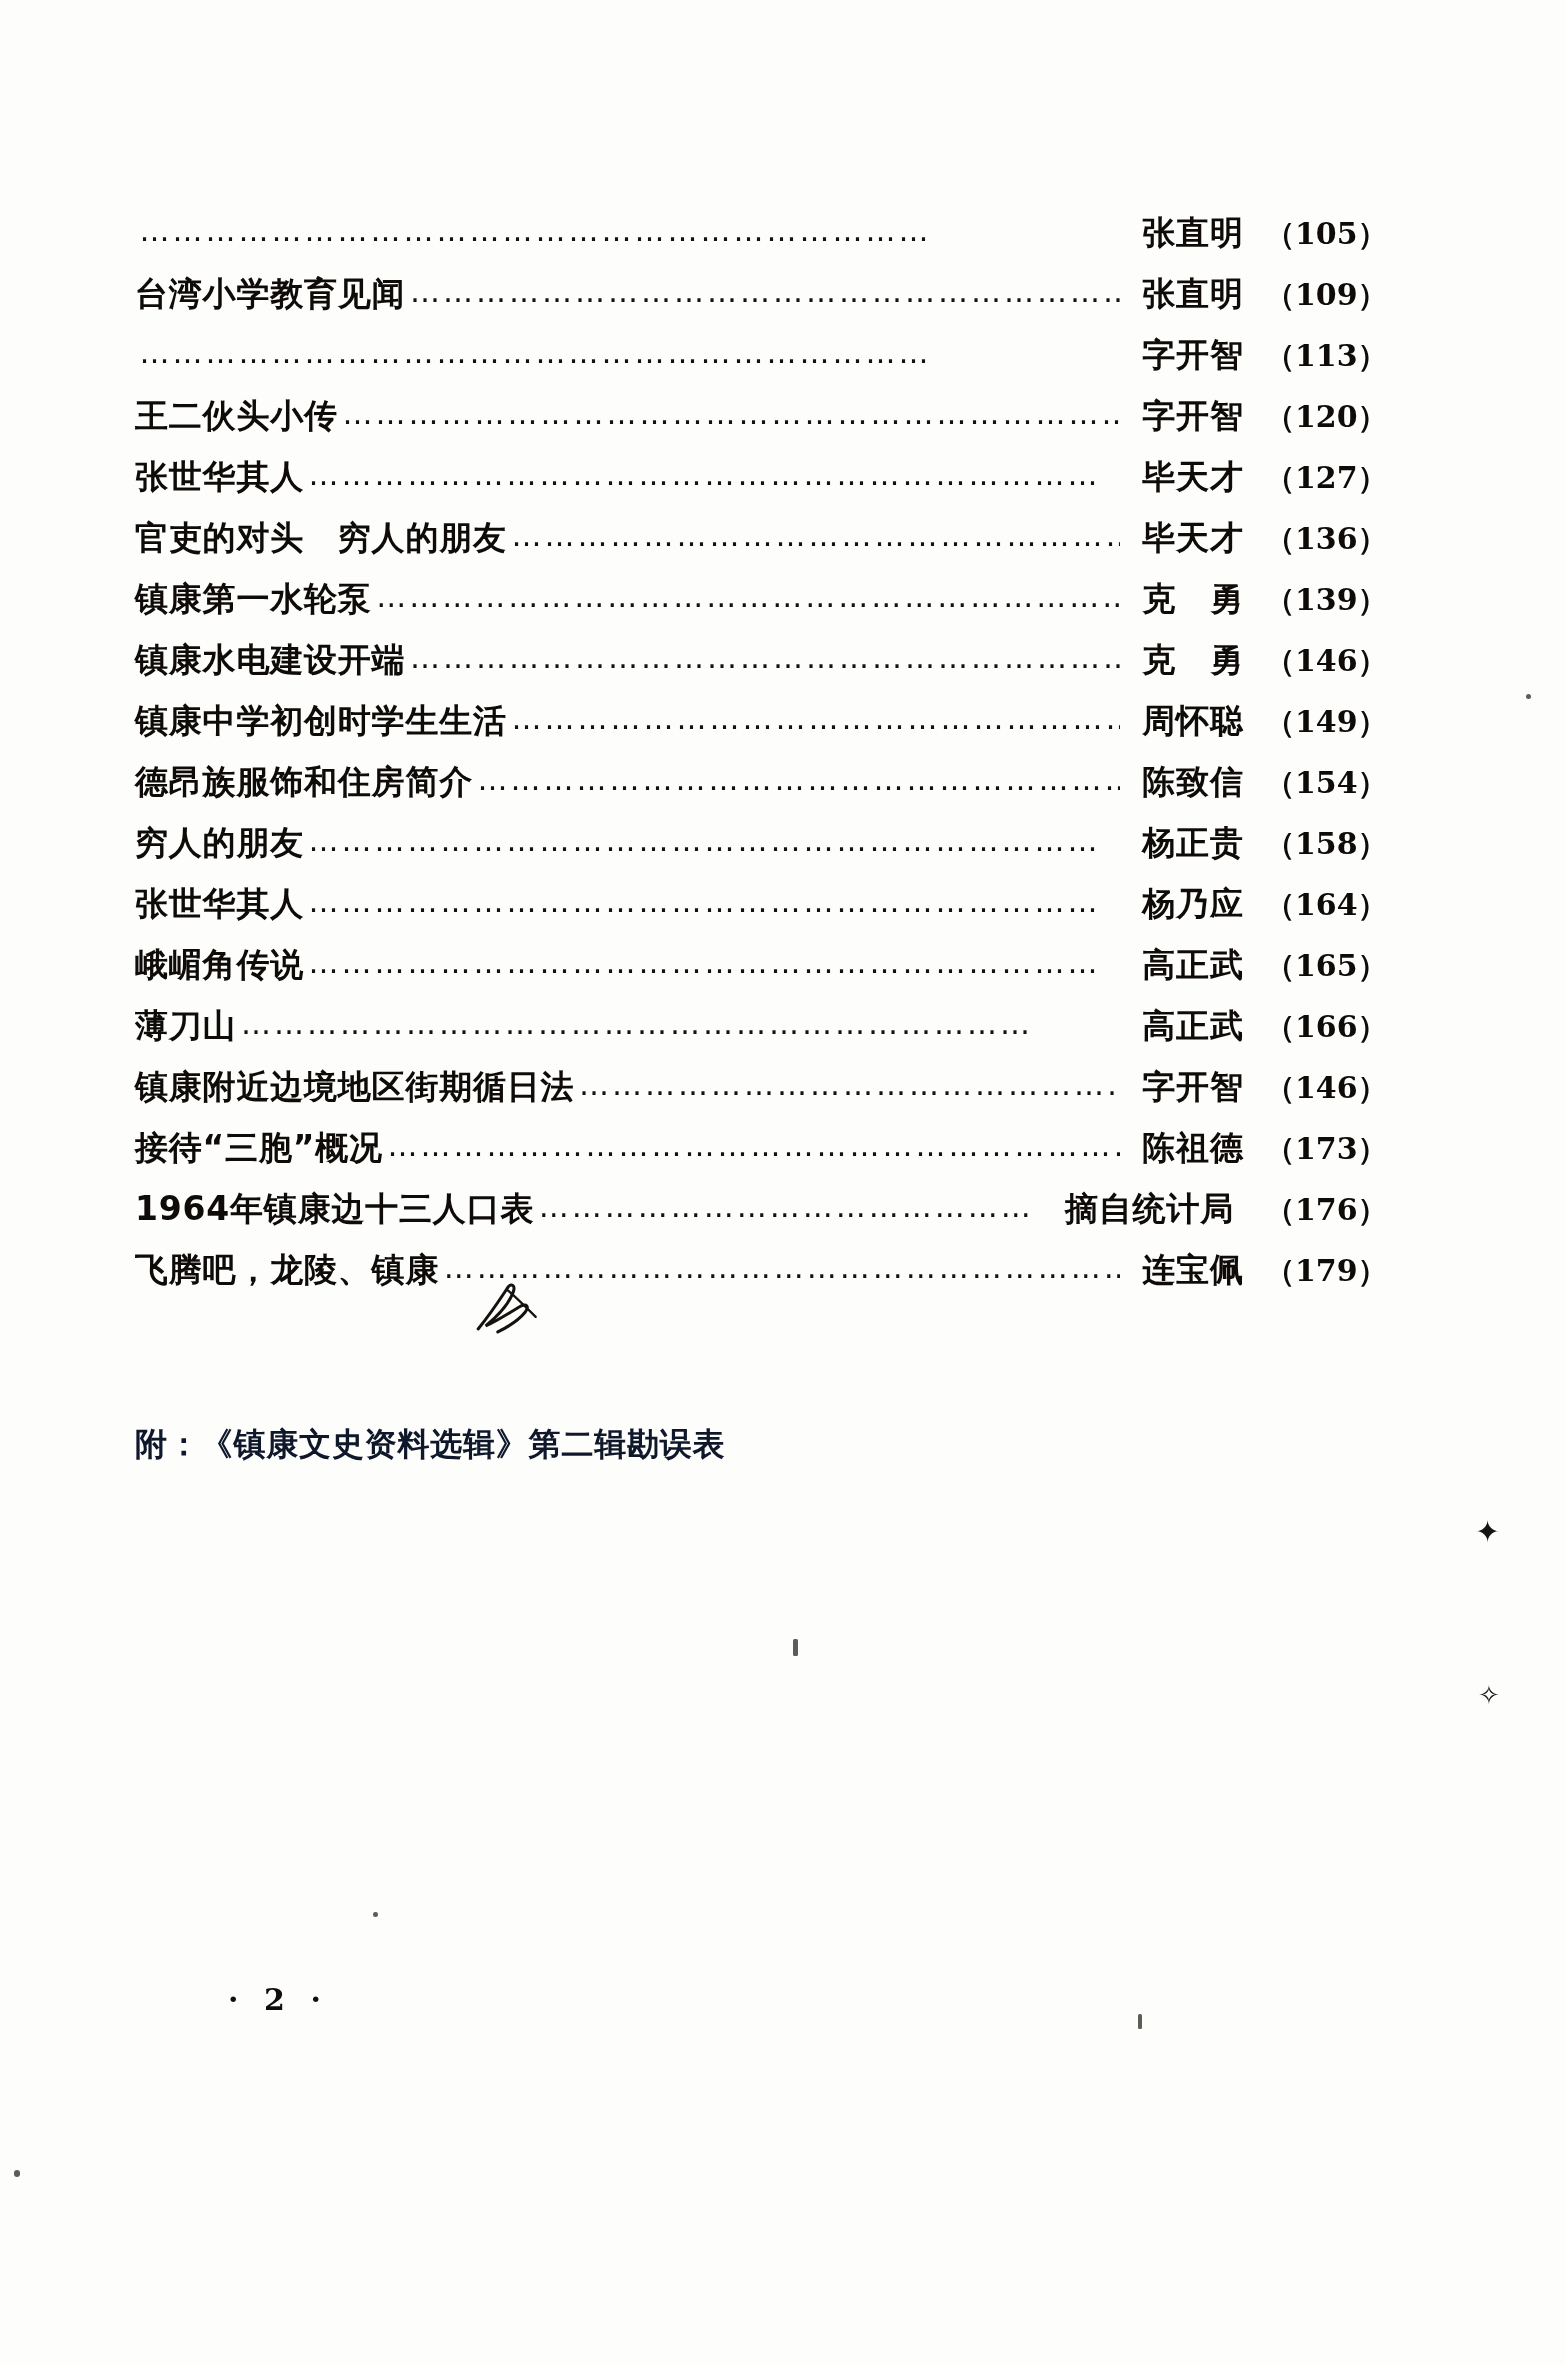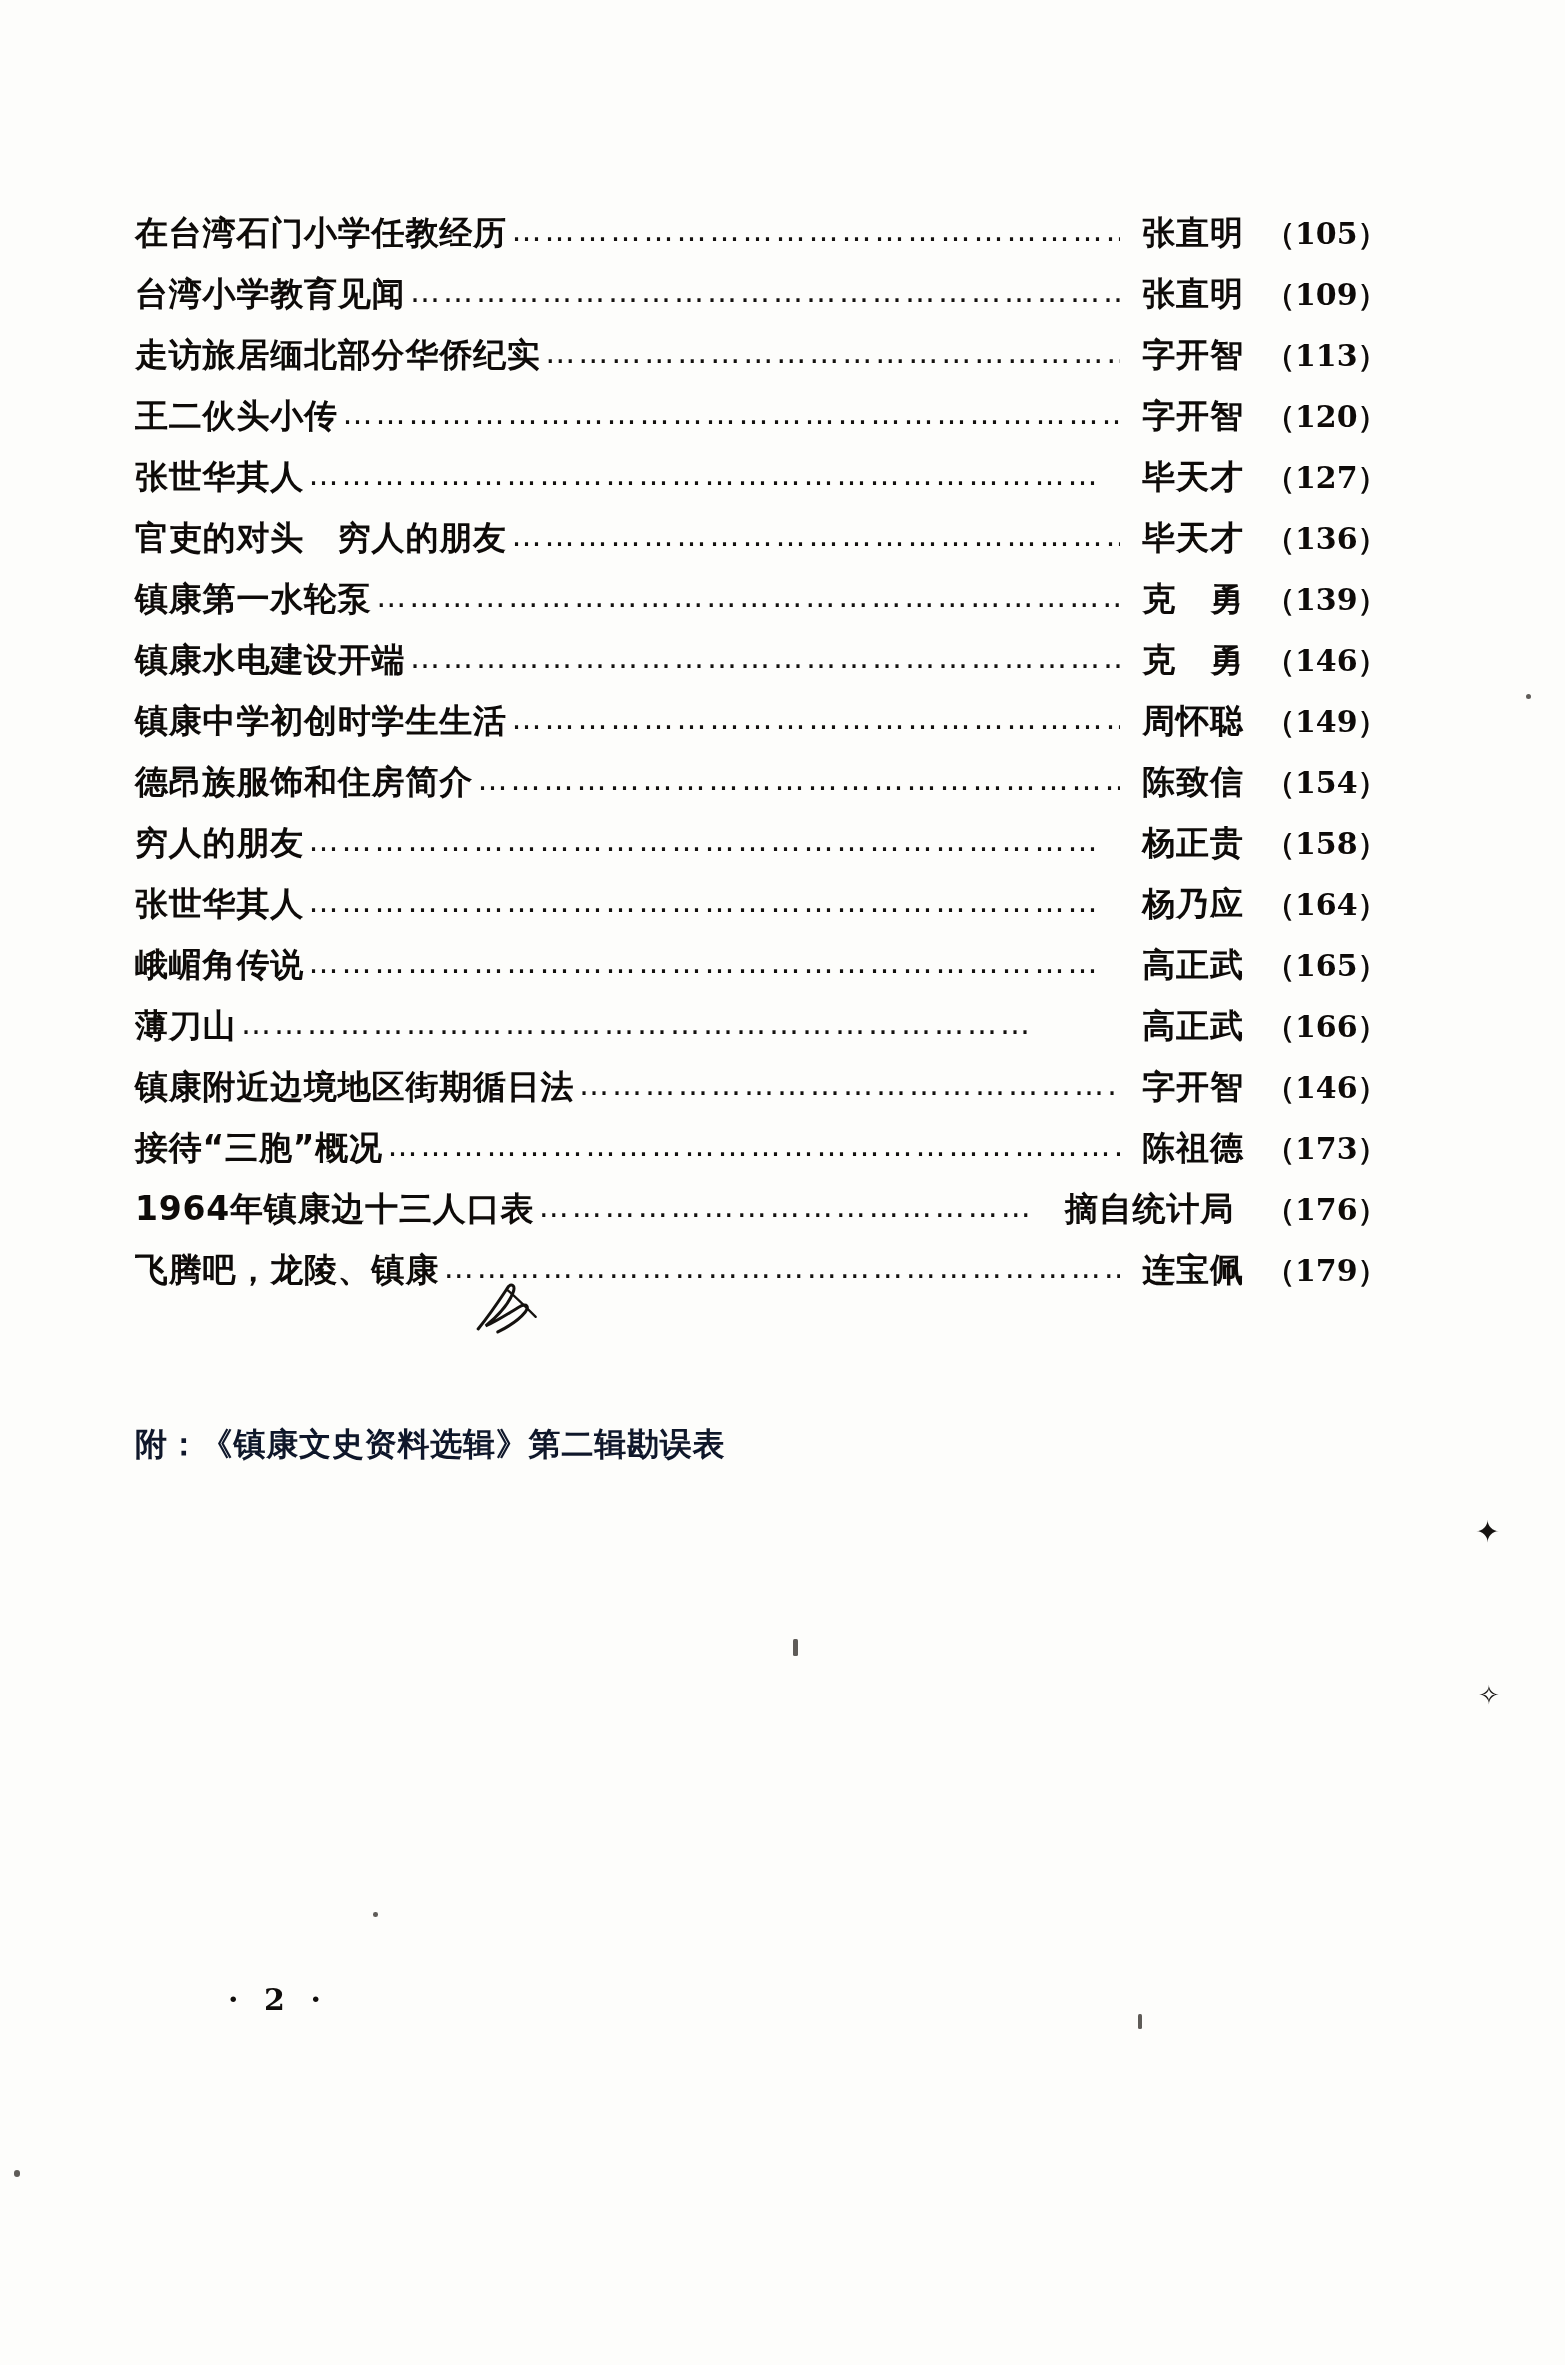--- a/index.html
+++ b/index.html
@@ -122,35 +122,33 @@
   <div class="scan-mark" style="left:793px; top:1639px; width:4.6px; height:16.7px; border-radius:1.5px;"></div>
   <div class="scan-mark" style="left:1138px; top:2014px; width:3.8px; height:15px; border-radius:1.5px;"></div>
   <div class="scan-mark" style="left:13.7px; top:2170px; width:6.8px; height:6.8px;"></div>
   <div class="scan-mark" style="left:373px; top:1912px; width:4.6px; height:4.6px;"></div>
   <div class="blot" style="left:1475px; top:1514px; font-size:30px;">✦</div>
   <div class="blot" style="left:1478px; top:1680px; font-size:26px;">✧</div>
 
   <div class="toc">
 
     <div class="toc-row">
-      <span class="t-title">在台湾石门小学任教经历</span>
       <span class="t-dots">………………………………………………………………</span>
       <span class="t-author authorcol">张直明</span>
       <span class="t-page pagecol">（105）</span>
     </div>
 
     <div class="toc-row">
       <span class="t-title">台湾小学教育见闻</span>
       <span class="t-dots">………………………………………………………………</span>
       <span class="t-author authorcol">张直明</span>
       <span class="t-page pagecol">（109）</span>
     </div>
 
     <div class="toc-row">
-      <span class="t-title">走访旅居缅北部分华侨纪实</span>
       <span class="t-dots">………………………………………………………………</span>
       <span class="t-author authorcol">字开智</span>
       <span class="t-page pagecol">（113）</span>
     </div>
 
     <div class="toc-row">
       <span class="t-title">王二伙头小传</span>
       <span class="t-dots">………………………………………………………………</span>
       <span class="t-author authorcol">字开智</span>
       <span class="t-page pagecol">（120）</span>

